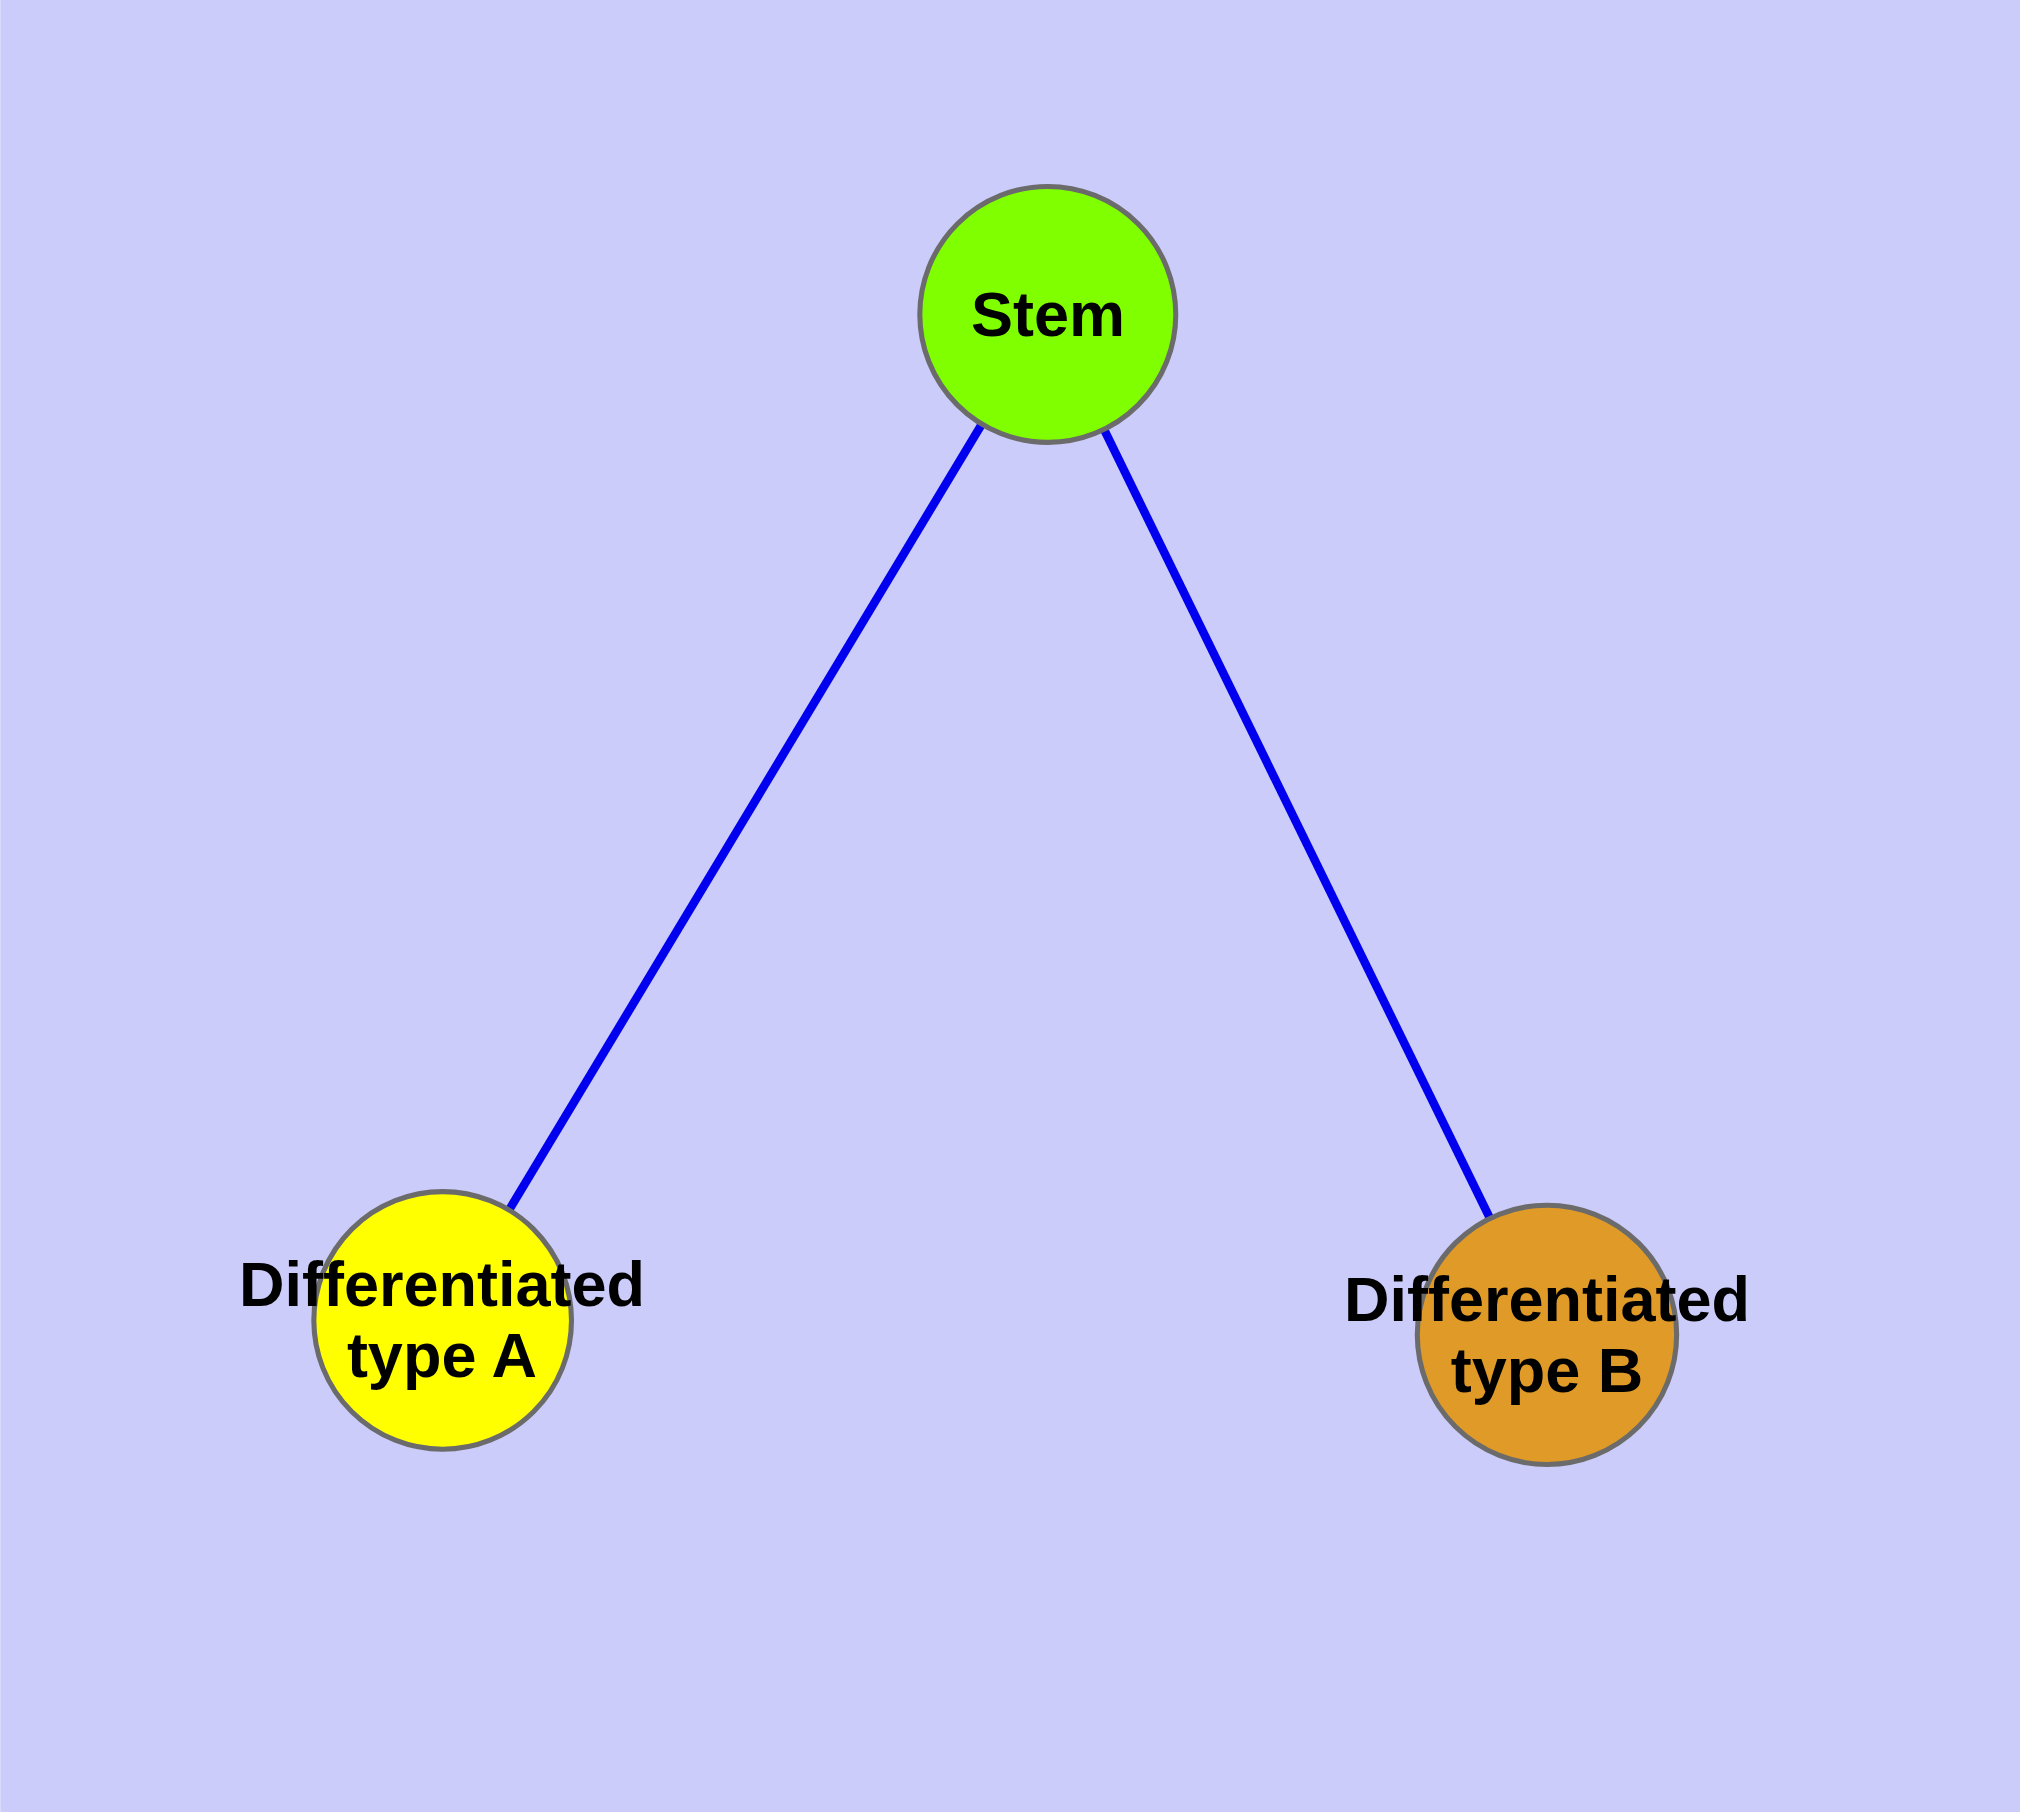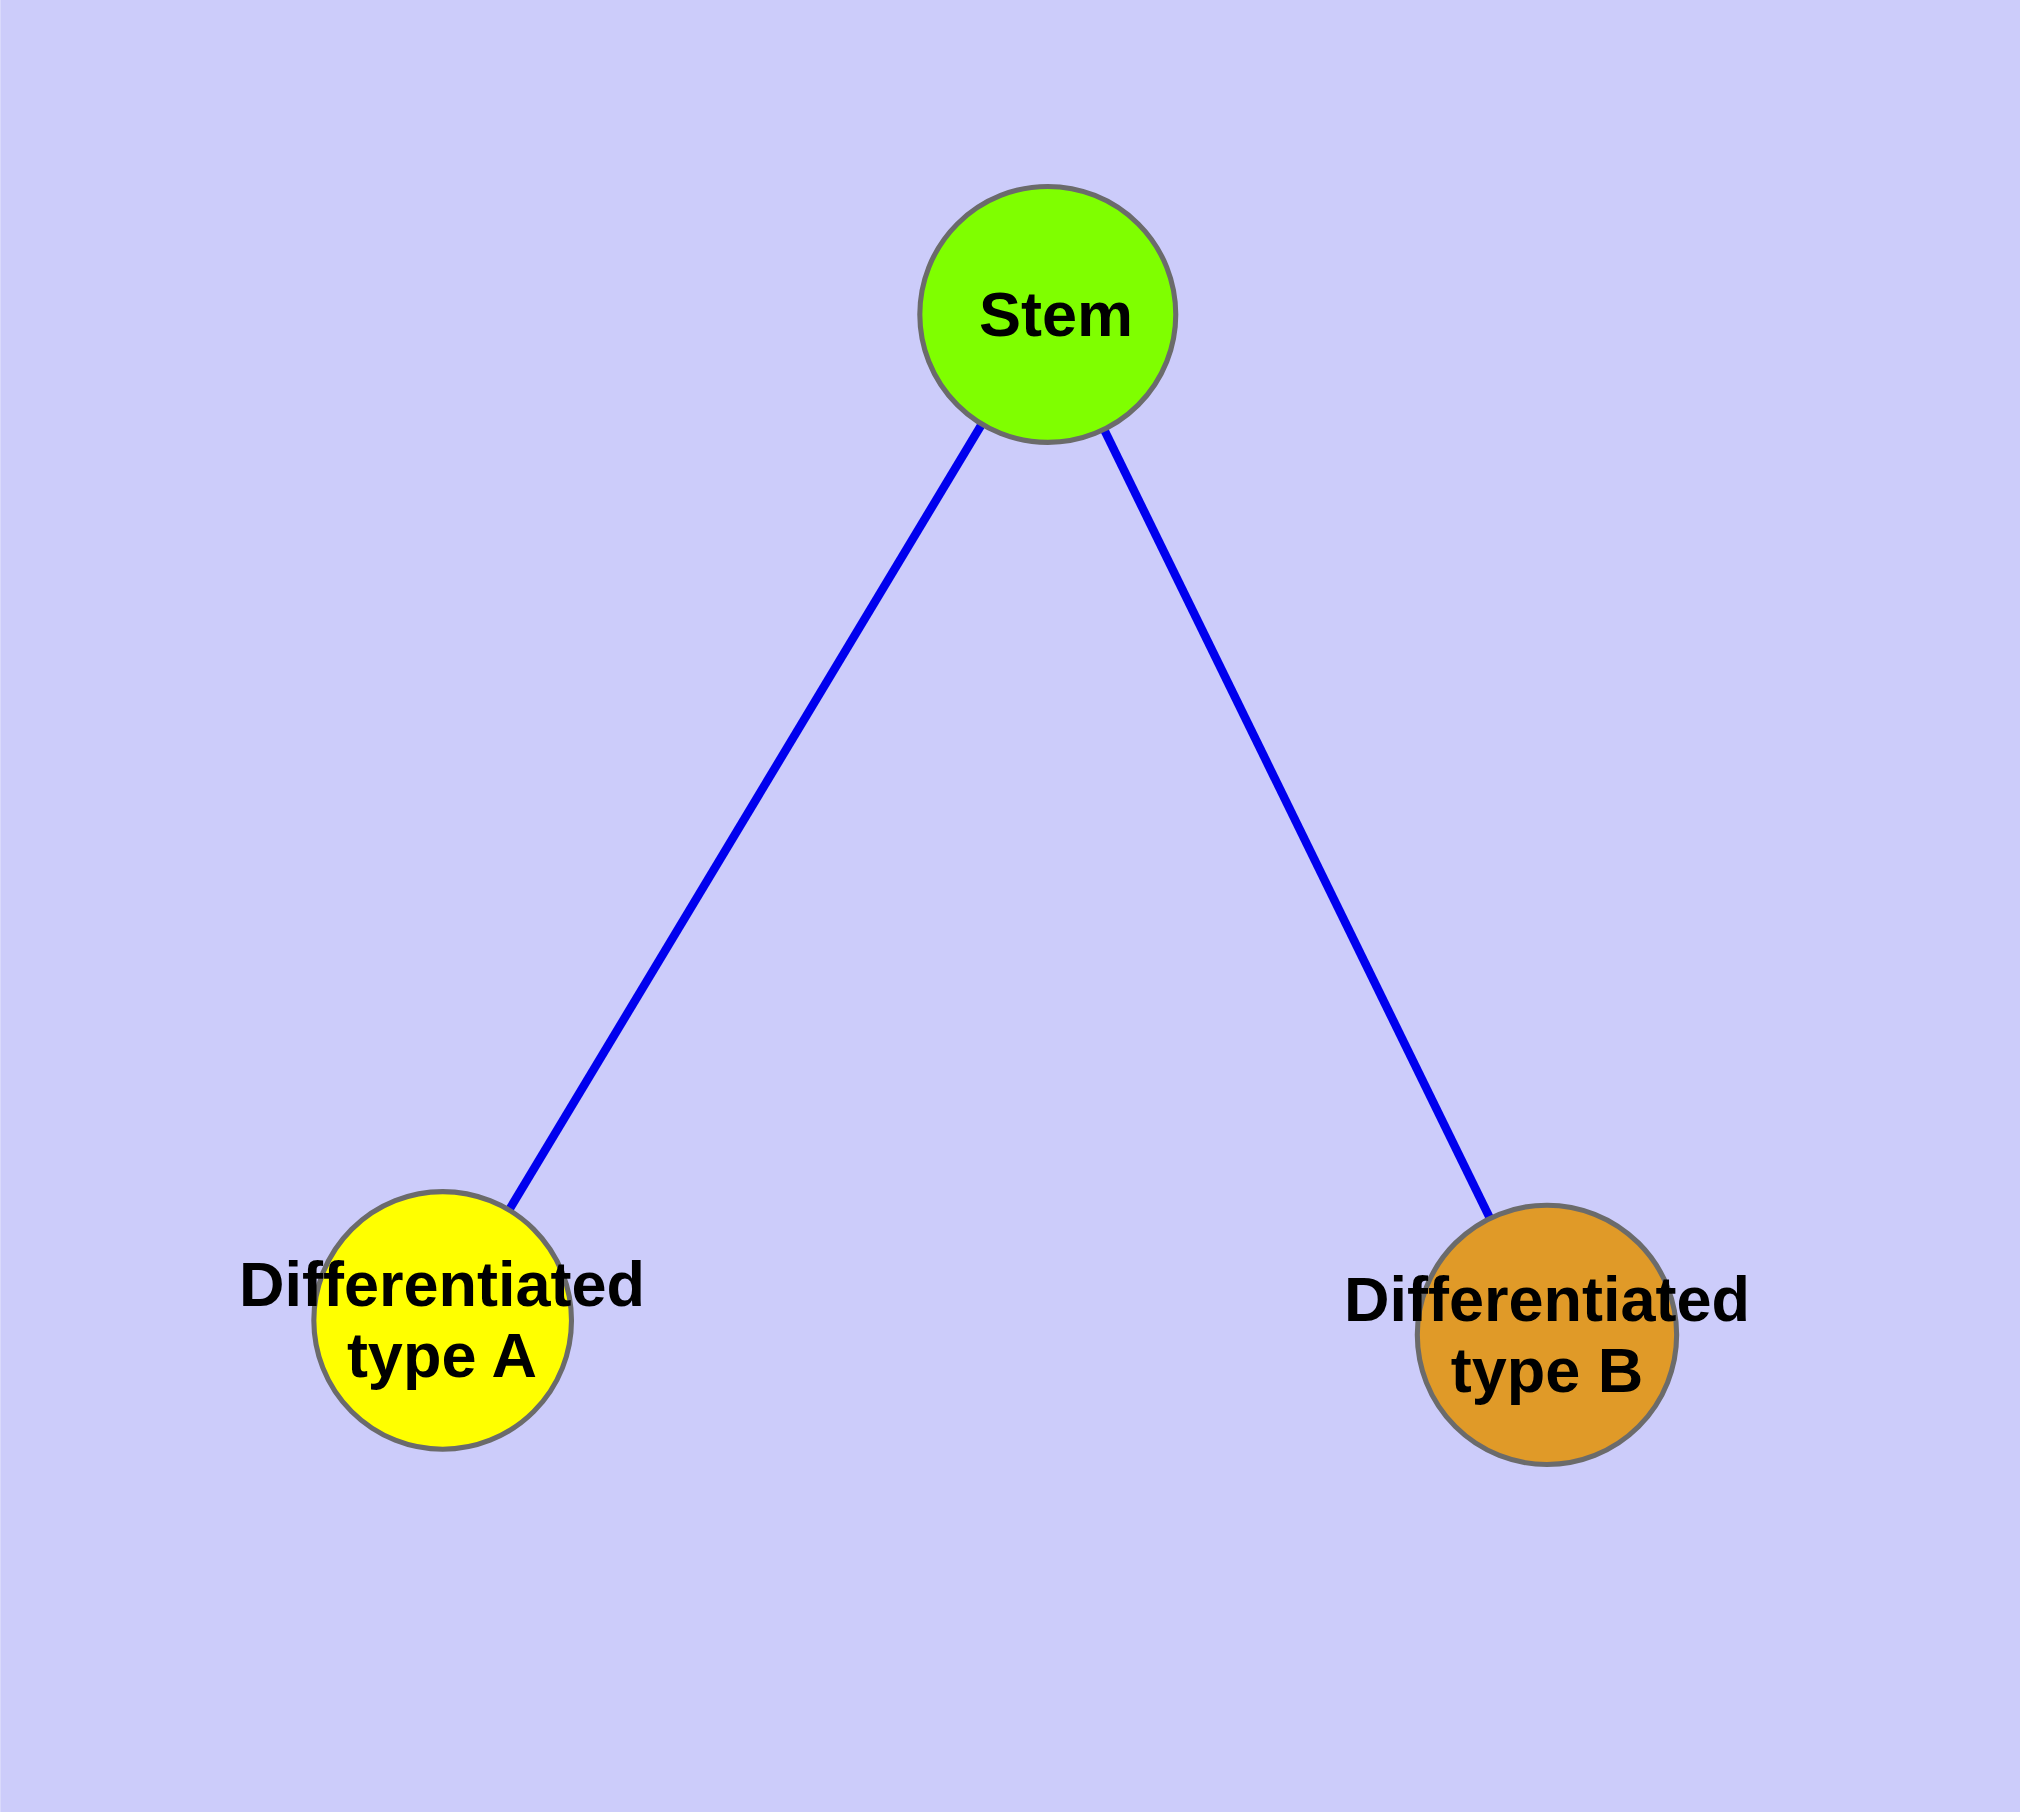--- a/index.html
+++ b/index.html
@@ -45,20 +45,20 @@
         <line x1="1236" y1="371" x2="522" y2="1558" stroke="#0000ee" stroke-width="10" stroke-linecap="butt"></line>
         <line x1="1236" y1="371" x2="1825" y2="1575" stroke="#0000ee" stroke-width="10" stroke-linecap="butt"></line>
       </g>
     <g id="node-layer">
         <circle cx="1236" cy="371" r="151" fill="#7fff00" stroke="#6b6b6b" stroke-width="6"></circle>
         <circle cx="522" cy="1558" r="152" fill="#ffff00" stroke="#6b6b6b" stroke-width="6"></circle>
         <circle cx="1825" cy="1575" r="153" fill="#e09a28" stroke="#6b6b6b" stroke-width="6"></circle>
       </g>
   </svg>
   <div id="label-layer">
-      <div class="node-label" style="left: 1048px; top: 314px; font-size: 63px; color: rgb(0, 0, 0); margin-left: 8px;">Stem</div>
+      <div class="node-label" style="left: 1048px; top: 314px; font-size: 63px; color: rgb(0, 0, 0);">Stem</div>
       <div class="node-label" style="left: 442px; top: 1320px; font-size: 63px; color: rgb(0, 0, 0);">Differentiated
 type A</div>
       <div class="node-label" style="left: 1547px; top: 1335px; font-size: 63px; color: rgb(0, 0, 0);">Differentiated
 type B</div>
     </div>
 </div>
 
 
 </body></html>

